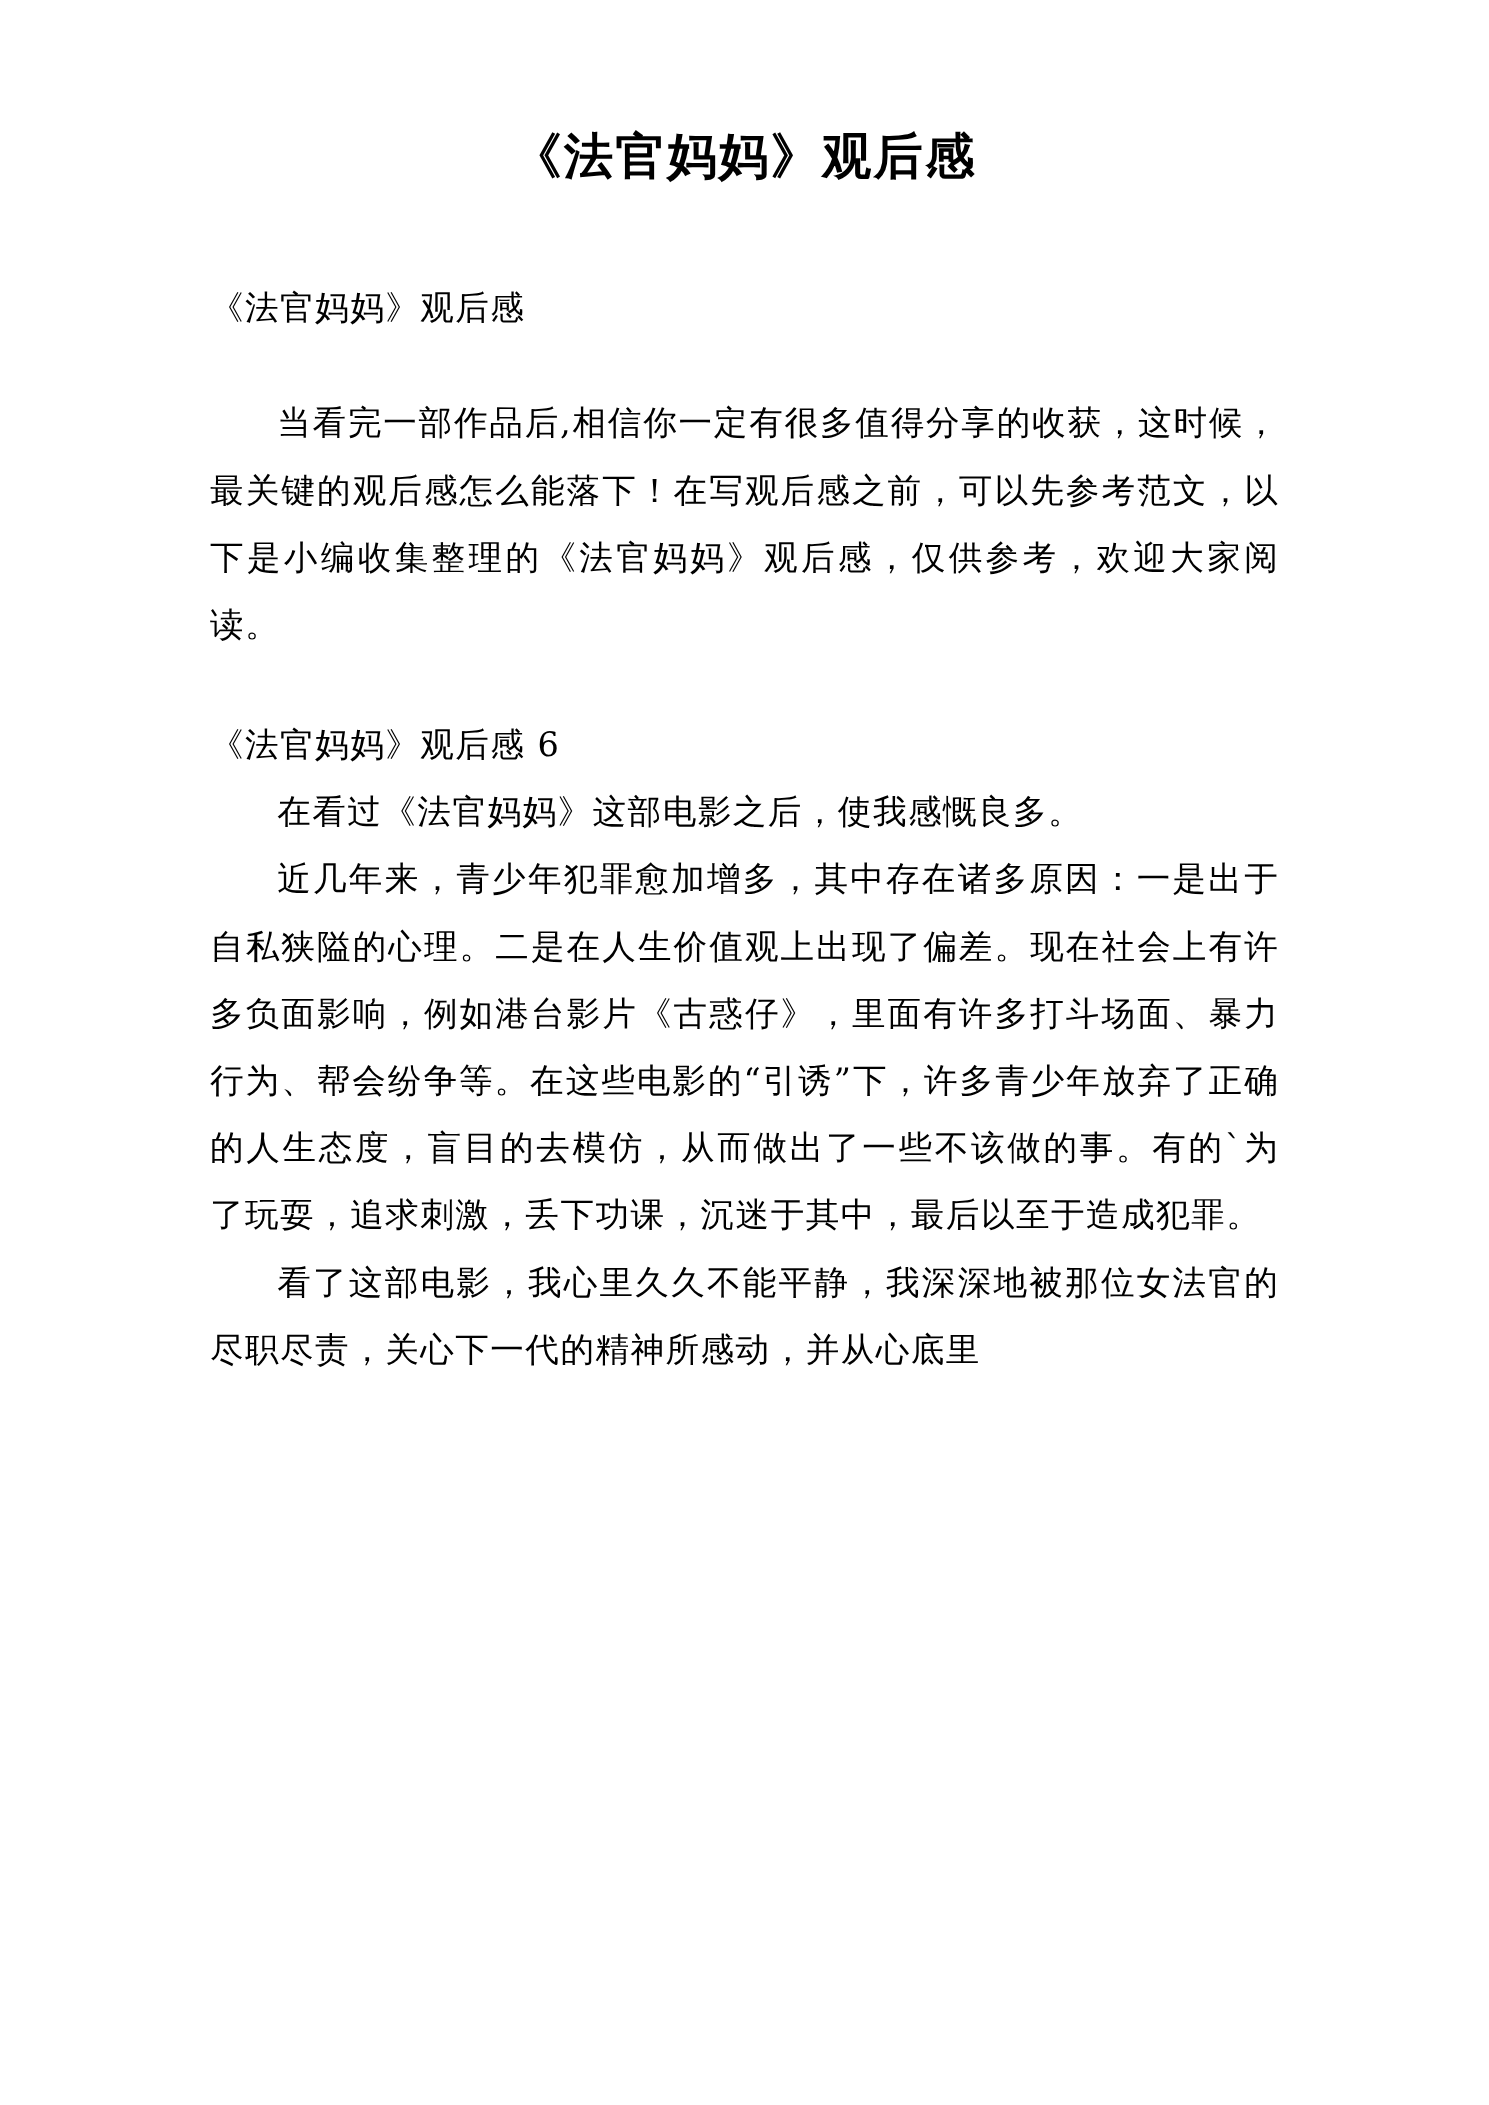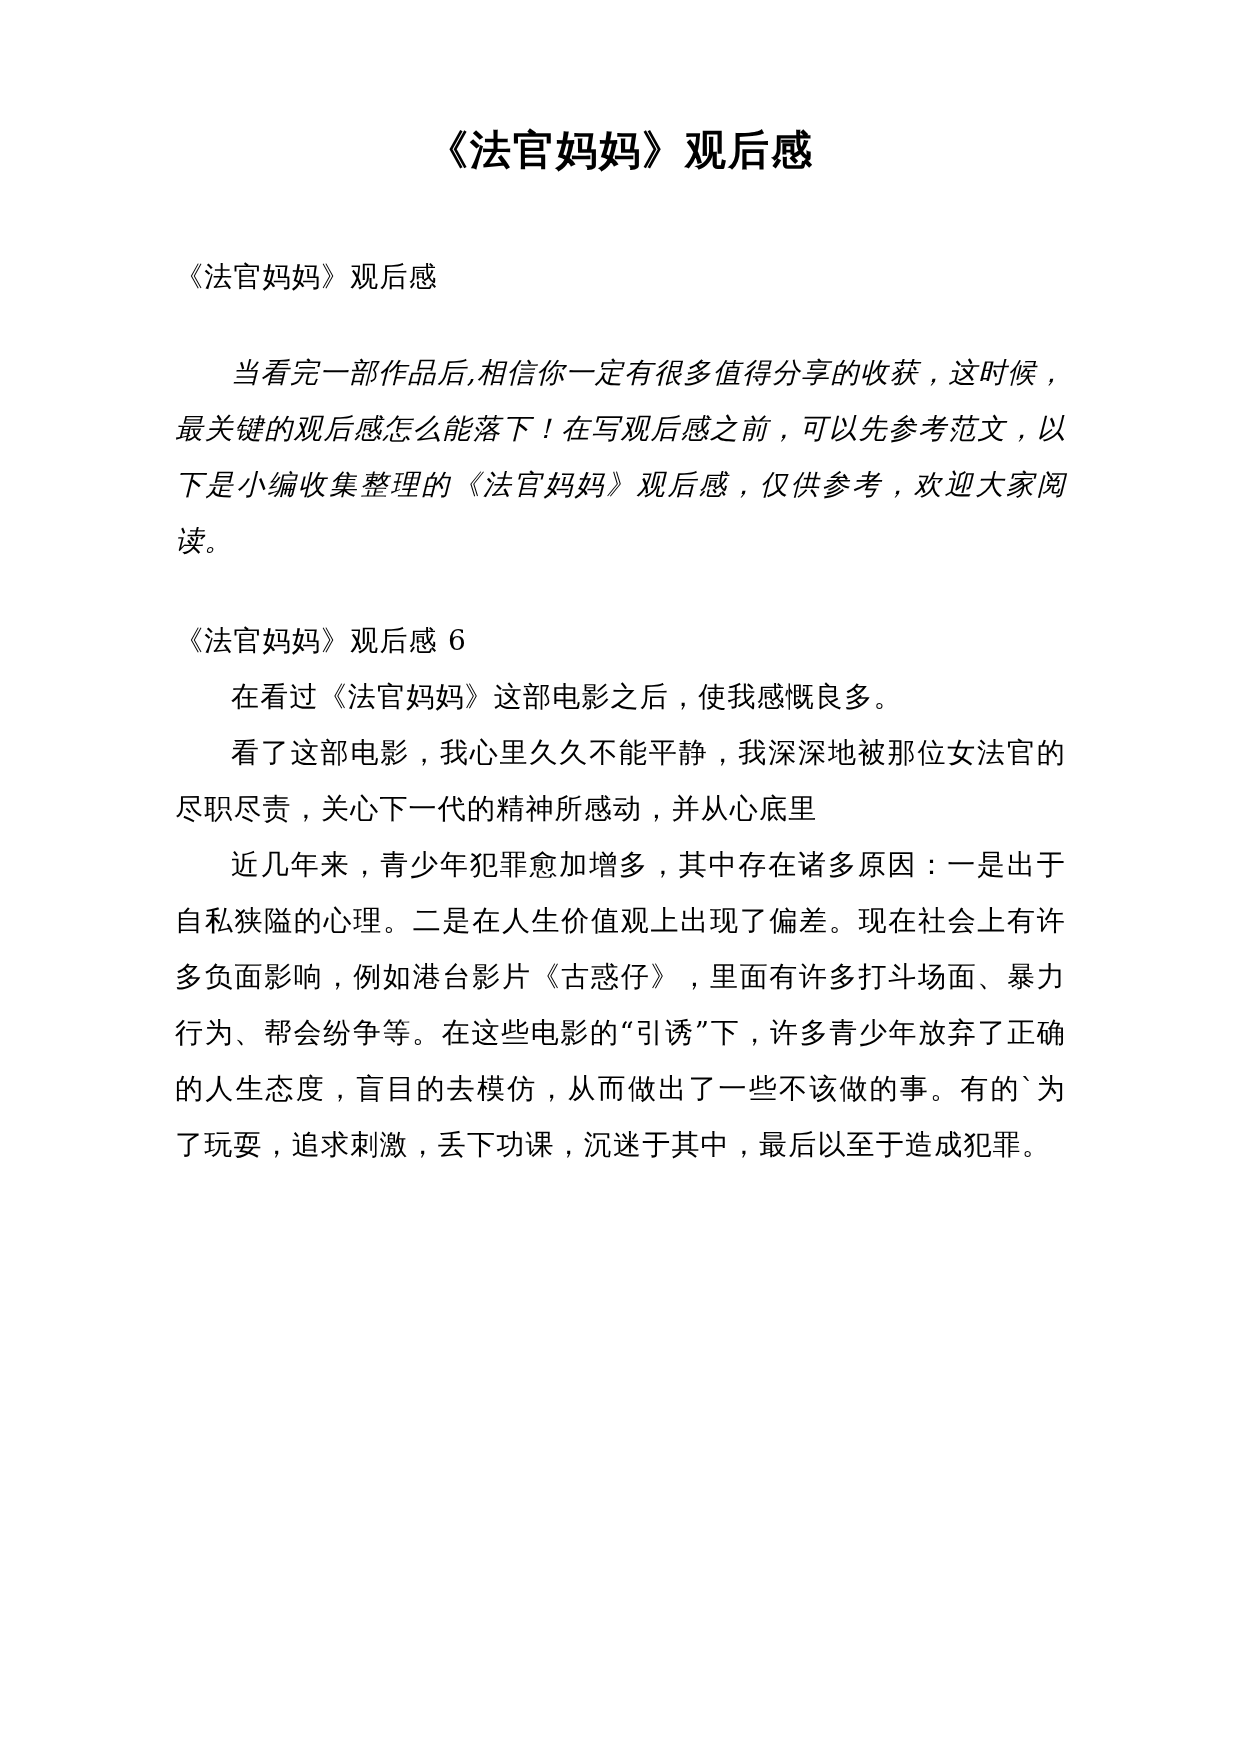--- a/index.html
+++ b/index.html
@@ -12,21 +12,21 @@
     height: 1754px;
     font-family: "DejaVu Serif", "Liberation Serif", serif;
     color: #000000;
     -webkit-font-smoothing: antialiased;
   }
   .page {
     position: relative;
     width: 1241px;
     height: 1754px;
     box-sizing: border-box;
-    padding: 100px 175px 0 175px;
+    padding: 80px 175px 0 175px;
     border-radius: 31px;
   }
   .doc-title {
     font-size: 41px;
     font-weight: bold;
     text-align: center;
     letter-spacing: 2px;
     margin: 0;
     padding-top: 22px;
     padding-bottom: 0;
@@ -44,21 +44,20 @@
     text-justify: inter-ideograph;
   }
   .p-lead {
     margin-bottom: 40px;
   }
   .p-indent {
     text-indent: 2em;
   }
   .p-gap-large {
     margin-bottom: 44px;
-    font-style: italic;
   }
   .p-heading-sub {
     margin-bottom: 0;
   }
 </style>
 </head>
 <body>
 
 <div class="page">
 
@@ -68,18 +67,18 @@
 
     <p class="p-lead">《法官妈妈》观后感</p>
 
     <p class="p-indent p-gap-large">当看完一部作品后,相信你一定有很多值得分享的收获，这时候，最关键的观后感怎么能落下！在写观后感之前，可以先参考范文，以下是小编收集整理的《法官妈妈》观后感，仅供参考，欢迎大家阅读。</p>
 
     <p class="p-heading-sub">《法官妈妈》观后感 6</p>
 
     <p class="p-indent">在看过《法官妈妈》这部电影之后，使我感慨良多。</p>
 
 
+    <p class="p-indent">近几年来，青少年犯罪愈加增多，其中存在诸多原因：一是出于自私狭隘的心理。二是在人生价值观上出现了偏差。现在社会上有许多负面影响，例如港台影片《古惑仔》，里面有许多打斗场面、暴力行为、帮会纷争等。在这些电影的“引诱”下，许多青少年放弃了正确的人生态度，盲目的去模仿，从而做出了一些不该做的事。有的`为了玩耍，追求刺激，丢下功课，沉迷于其中，最后以至于造成犯罪。</p>
+
     <p class="p-indent">看了这部电影，我心里久久不能平静，我深深地被那位女法官的尽职尽责，关心下一代的精神所感动，并从心底里</p>
-
-    <p class="p-indent">近几年来，青少年犯罪愈加增多，其中存在诸多原因：一是出于自私狭隘的心理。二是在人生价值观上出现了偏差。现在社会上有许多负面影响，例如港台影片《古惑仔》，里面有许多打斗场面、暴力行为、帮会纷争等。在这些电影的“引诱”下，许多青少年放弃了正确的人生态度，盲目的去模仿，从而做出了一些不该做的事。有的`为了玩耍，追求刺激，丢下功课，沉迷于其中，最后以至于造成犯罪。</p>
 
   </div>
 </div>
 
 </body></html>

